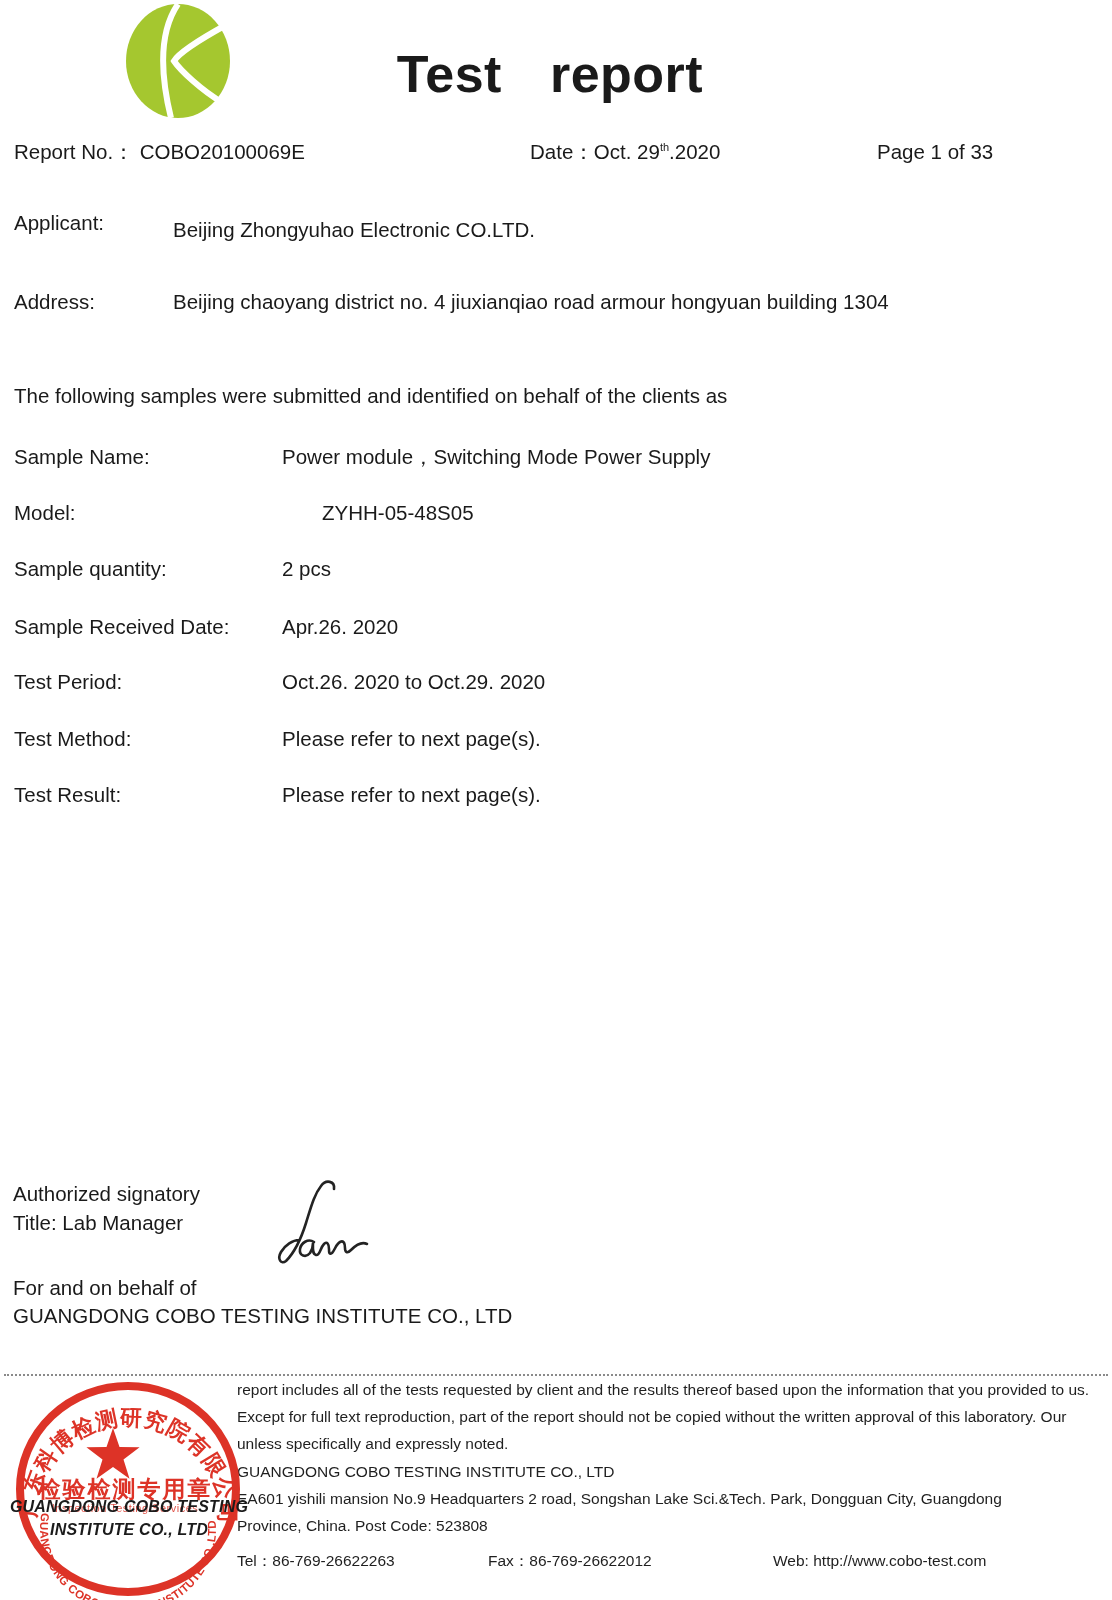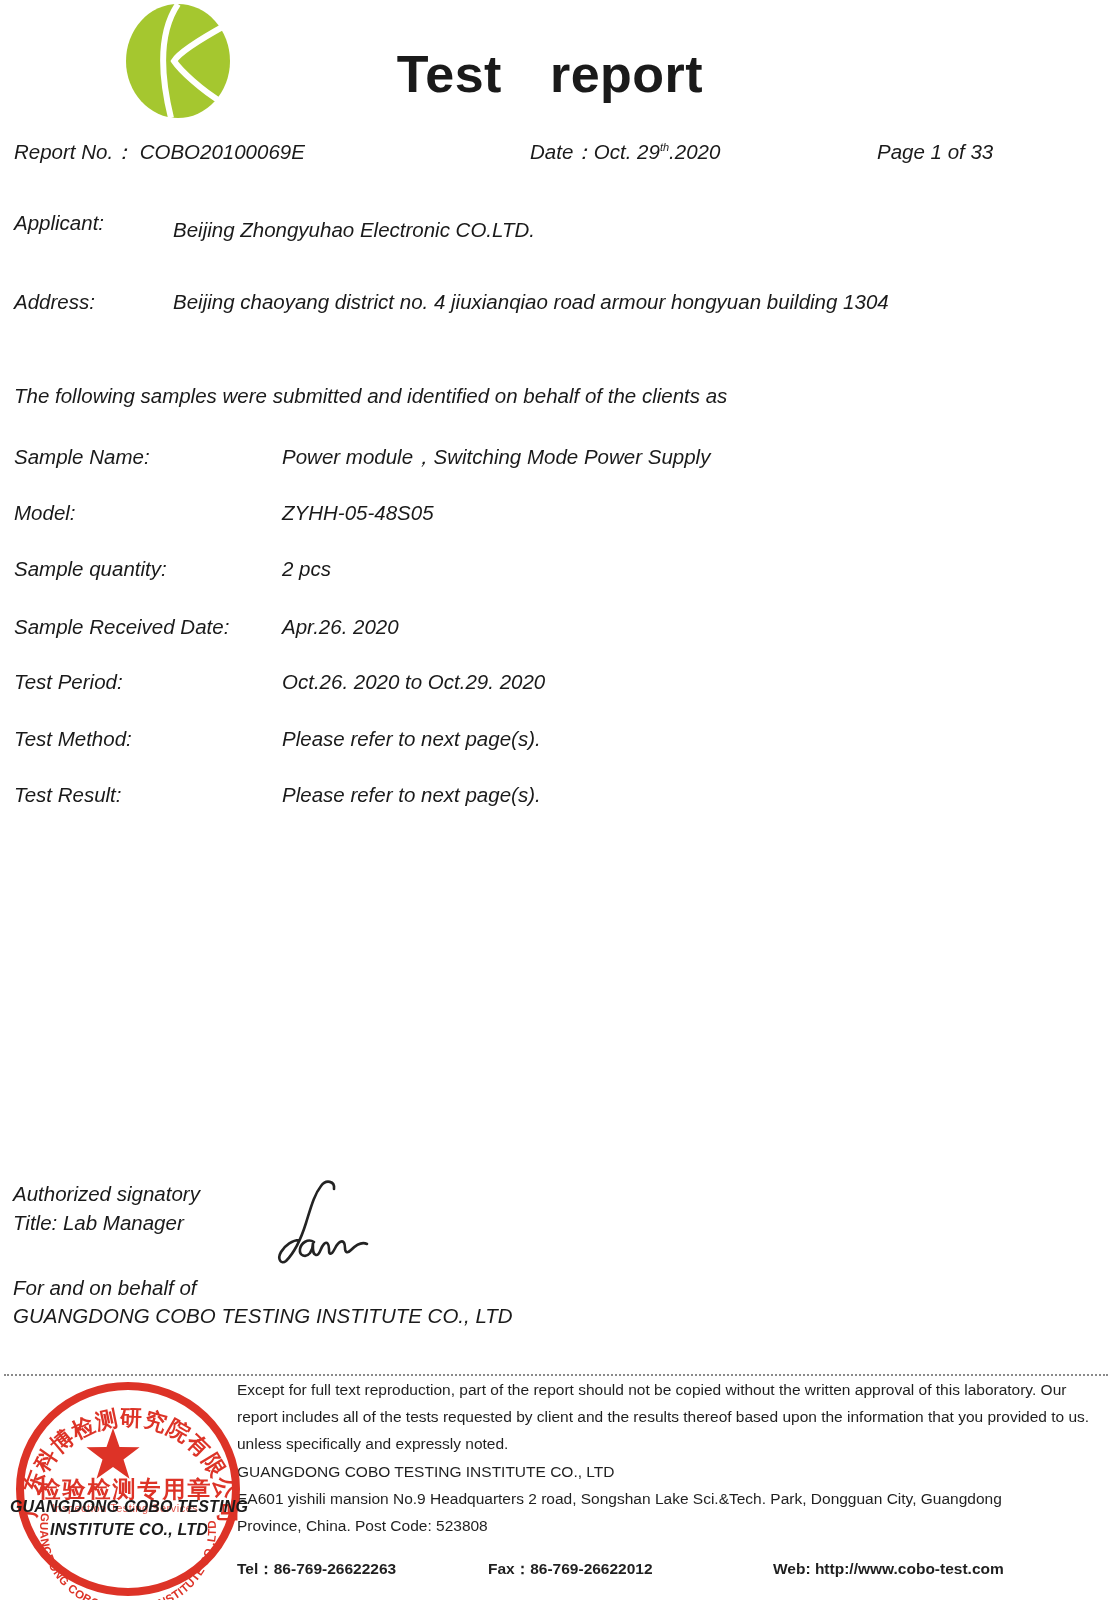--- a/index.html
+++ b/index.html
@@ -7,21 +7,21 @@
   .page {
     position:relative;
     width:1112px; height:1600px;
     margin:0 auto;
     background:#ffffff;
     overflow:hidden;
     font-family:"Liberation Sans","DejaVu Sans",sans-serif;
     color:#1a1a1a;
   }
   .abs { position:absolute; }
-  .body-text { font-size:20.5px; line-height:1.2; white-space:nowrap;font-style:italic; }
+  .body-text { font-size:20.5px; line-height:1.2; white-space:nowrap; }
   .page-title {
     left:0; right:0; top:46px;
     text-align:center;
     font-size:52px; font-weight:bold; line-height:1.1;
     letter-spacing:0.5px;
     transform:translateX(-6px);
   }
   .page-title .w1 { margin-right:48px; }
   .hdr-row span.lbl { }
   sup.th { font-size:11px; vertical-align:super; line-height:0; }
@@ -33,21 +33,21 @@
     left:4px; right:4px; top:1374px; height:0;
     border-top:2px dotted #8a8a8a;
   }
   .footer-block {
     left:237px; top:1376px; width:875px;
     font-size:15.5px; line-height:27.2px;
     color:#1f1f1f;
   }
   .footer-block .fline { white-space:nowrap; }
   .telrow { position:relative; height:27.2px; }
-  .telrow span { position:absolute; top:16px; white-space:nowrap;font-weight:bold; }
+  .telrow span { position:absolute; top:8px; white-space:nowrap; }
   .telrow .tel { left:0; }
   .telrow .fax { left:251px; }
   .telrow .web { left:536px; }
   .stamp-overlay {
     left:8px; width:242px;
     text-align:center;
     font-size:16px; font-weight:bold;
     color:#1b1b1b; letter-spacing:0.2px;
     white-space:nowrap; z-index:3;font-style:italic;
   }
@@ -81,21 +81,21 @@
   <div class="abs body-text kv-value-party" style="top:218px;">Beijing Zhongyuhao Electronic CO.LTD.</div>
   <div class="abs body-text kv-label" style="top:290px;">Address:</div>
   <div class="abs body-text kv-value-party" style="top:290px;">Beijing chaoyang district no. 4 jiuxianqiao road armour hongyuan building 1304</div>
 
   <div class="abs body-text kv-label" style="top:384px;">The following samples were submitted and identified on behalf of the clients as</div>
 
   <div class="abs body-text kv-label" style="top:445px;">Sample Name:</div>
   <div class="abs body-text kv-value-sample" style="top:445px;">Power module，Switching Mode Power Supply</div>
 
   <div class="abs body-text kv-label" style="top:501px;">Model:</div>
-  <div class="abs body-text kv-value-sample" style="top:501px;">ZYHH-05-48S05</div>
+  <div class="abs body-text kv-value-sample" style="top:501px;margin-left:40px;">ZYHH-05-48S05</div>
 
   <div class="abs body-text kv-label" style="top:557px;">Sample quantity:</div>
   <div class="abs body-text kv-value-sample" style="top:557px;">2 pcs</div>
 
   <div class="abs body-text kv-label" style="top:615px;">Sample Received Date:</div>
   <div class="abs body-text kv-value-sample" style="top:615px;">Apr.26. 2020</div>
 
   <div class="abs body-text kv-label" style="top:670px;">Test Period:</div>
   <div class="abs body-text kv-value-sample" style="top:670px;">Oct.26. 2020 to Oct.29. 2020</div>
 
@@ -134,22 +134,22 @@
     <text x="112" y="131" text-anchor="middle" font-size="11" fill="#e0564c" style="letter-spacing:0.5px;">Inspection Testing Services</text>
     <text font-size="11.5" font-weight="bold" fill="#dd3327" style="letter-spacing:0.4px;">
       <textPath href="#arcBottom" xlink:href="#arcBottom" startOffset="12">GUANGDONG COBO TESTING INSTITUTE CO.,LTD</textPath>
     </text>
   </svg>
 
   <div class="abs stamp-overlay" style="top:1498px;">GUANGDONG COBO TESTING</div>
   <div class="abs stamp-overlay" style="top:1521px;">INSTITUTE CO., LTD</div>
 
   <div class="abs footer-block">
+    <div class="fline">report includes all of the tests requested by client and the results thereof based upon the information that you provided to us.</div>
     <div class="fline">Except for full text reproduction, part of the report should not be copied without the written approval of this laboratory. Our</div>
-    <div class="fline">report includes all of the tests requested by client and the results thereof based upon the information that you provided to us.</div>
     <div class="fline">unless specifically and expressly noted.</div>
     <div class="fline">GUANGDONG COBO TESTING INSTITUTE CO., LTD</div>
     <div class="fline">EA601 yishili mansion No.9 Headquarters 2 road, Songshan Lake Sci.&amp;Tech. Park, Dongguan City, Guangdong</div>
     <div class="fline">Province, China. Post Code: 523808</div>
     <div class="telrow">
       <span class="tel">Tel：86-769-26622263</span>
       <span class="fax">Fax：86-769-26622012</span>
       <span class="web">Web: http://www.cobo-test.com</span>
     </div>
   </div>

